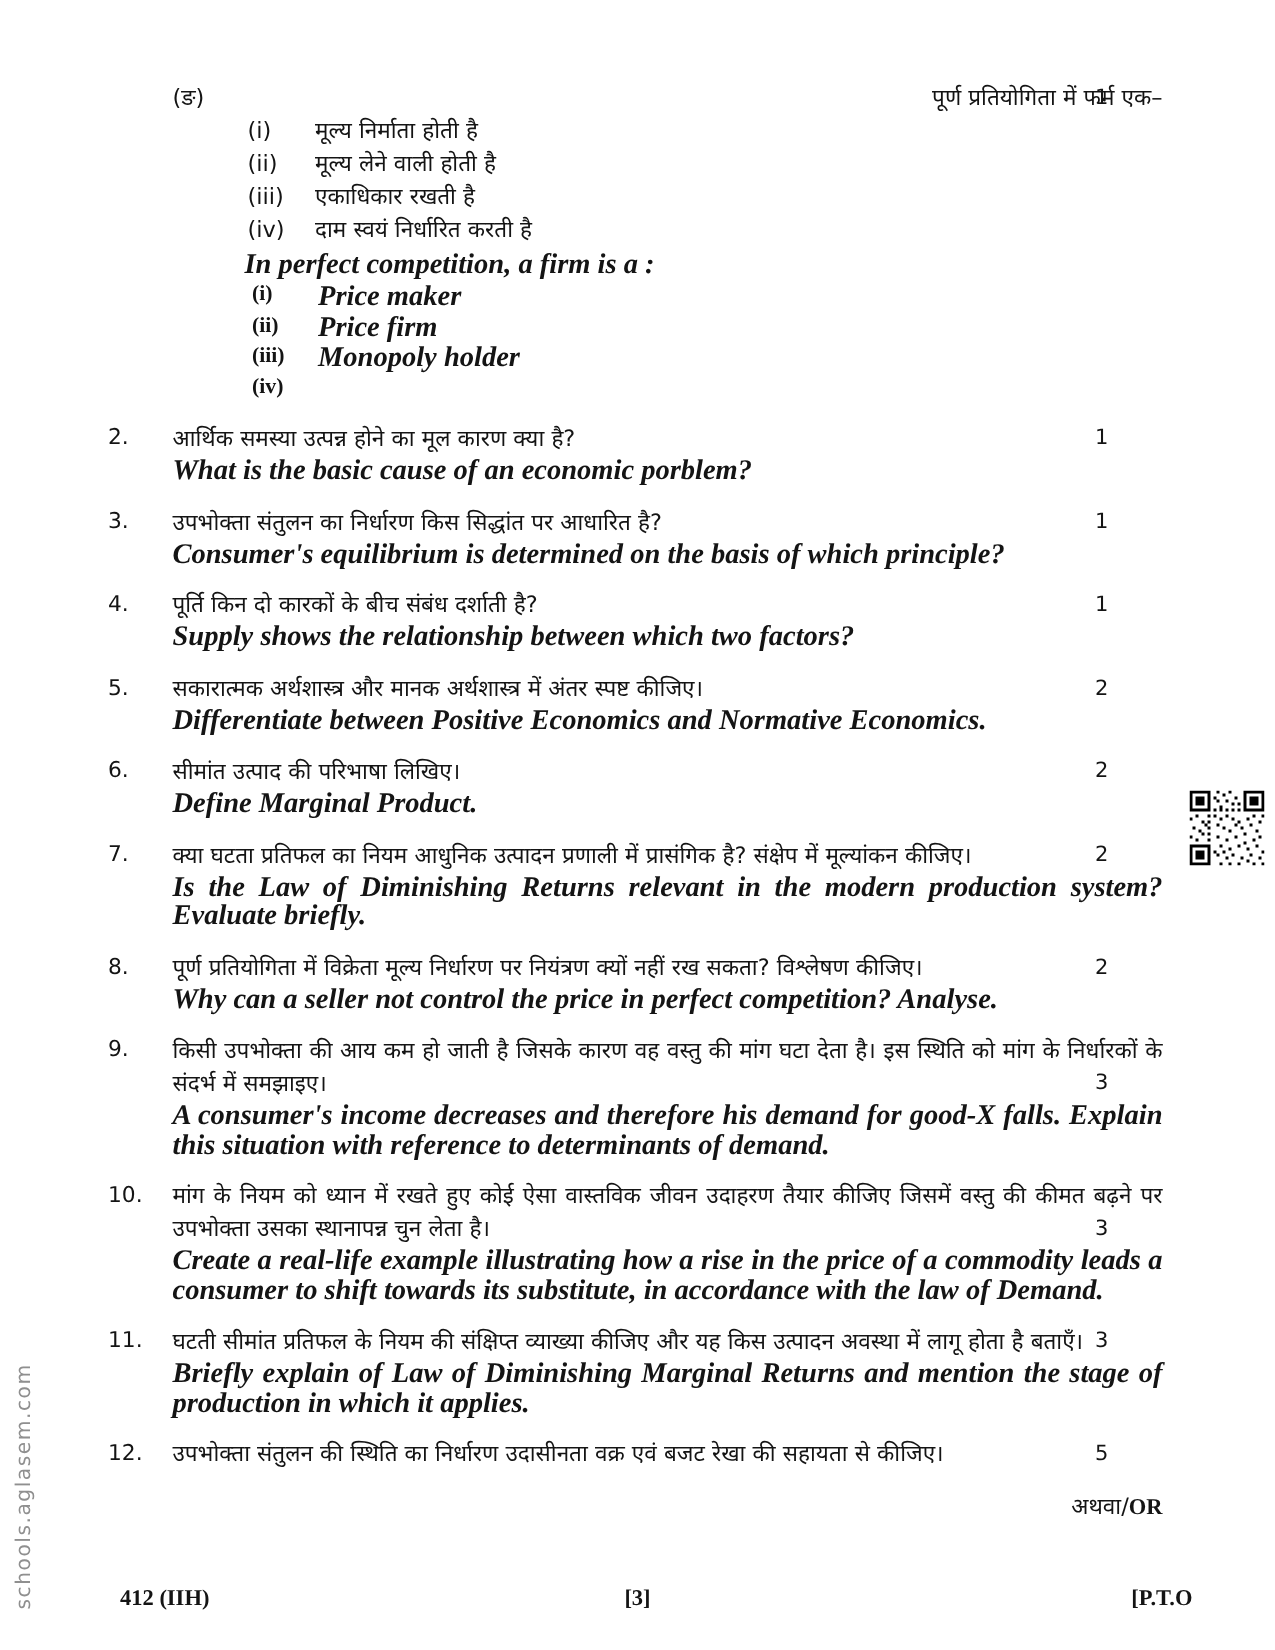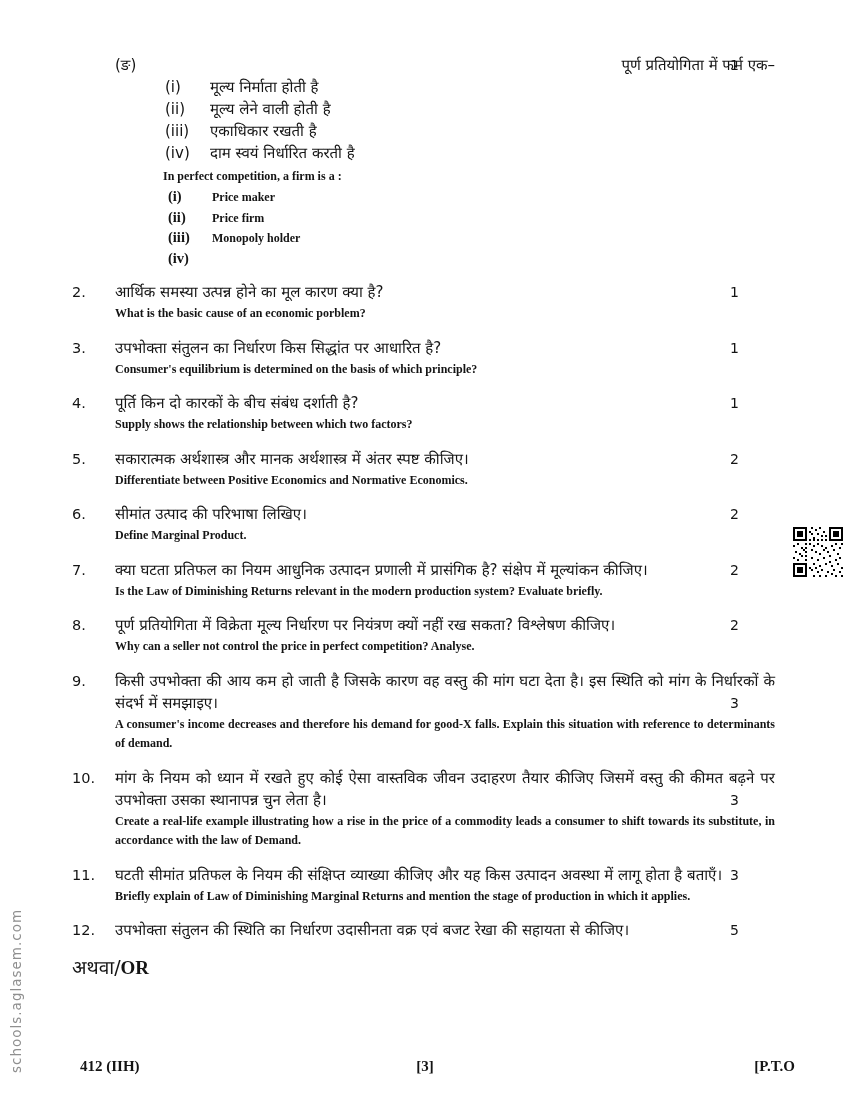--- a/index.html
+++ b/index.html
@@ -15,23 +15,24 @@
   .content { position:absolute; left:72px; top:54px; width:703px; }
 
   .hindi {
     font-family:"DejaVu Sans", sans-serif;
     font-size:15px; line-height:22px;
     text-align:justify;
   }
   .english {
     font-family:"Liberation Serif", serif;
     font-weight:bold;
-    font-size:12px; line-height:19.5px;
+    font-size:19px; line-height:19.5px;
     text-align:justify;
     margin-top:1px;
+    font-style:italic;
   }
 
   
   .q { display:flex; margin-bottom:13px; }
   .q-num { width:43px; font-size:14.5px; flex:none; line-height:22px; }
   .q-body { flex:1; min-width:0; }
   .q-top { position:relative; }
   .marks {
     position:absolute; right:36px; bottom:0;
     font-size:14px; line-height:22px;
@@ -43,21 +44,21 @@
   .mcq-stem { flex:1; text-align:right; }
   .opt { display:flex; margin-left:50px; }
   .opt-num { width:45px; flex:none; }
   .opt-text { flex:1; text-align:left; }
   .eng-stem { margin-left:48px; text-align:left; line-height:21px; margin-top:2px; }
   .eng-opt { display:flex; margin-left:53px; }
   .eng-opt-num { width:44px; flex:none; font-family:"Liberation Serif", serif; font-weight:bold; font-size:14.5px; line-height:19.5px; }
   .eng-opt-text { flex:1; text-align:left; }
 
   
-  .or-row { text-align:left; margin-top:6px; font-size:19px; }
+  .or-row { text-align:right; margin-top:6px; font-size:15px; }
   .or-hindi { font-family:"DejaVu Sans", sans-serif; }
   .or-eng { font-family:"Liberation Serif", serif; font-weight:bold; }
 
   
   .footer { position:absolute; left:0; top:1058px; width:850px; height:22px;
             font-family:"Liberation Serif", serif; font-weight:bold; font-size:15px; }
   .footer-left  { position:absolute; left:80px; }
   .footer-center{ position:absolute; left:0; width:850px; text-align:center; }
   .footer-right { position:absolute; right:55px; }
 

